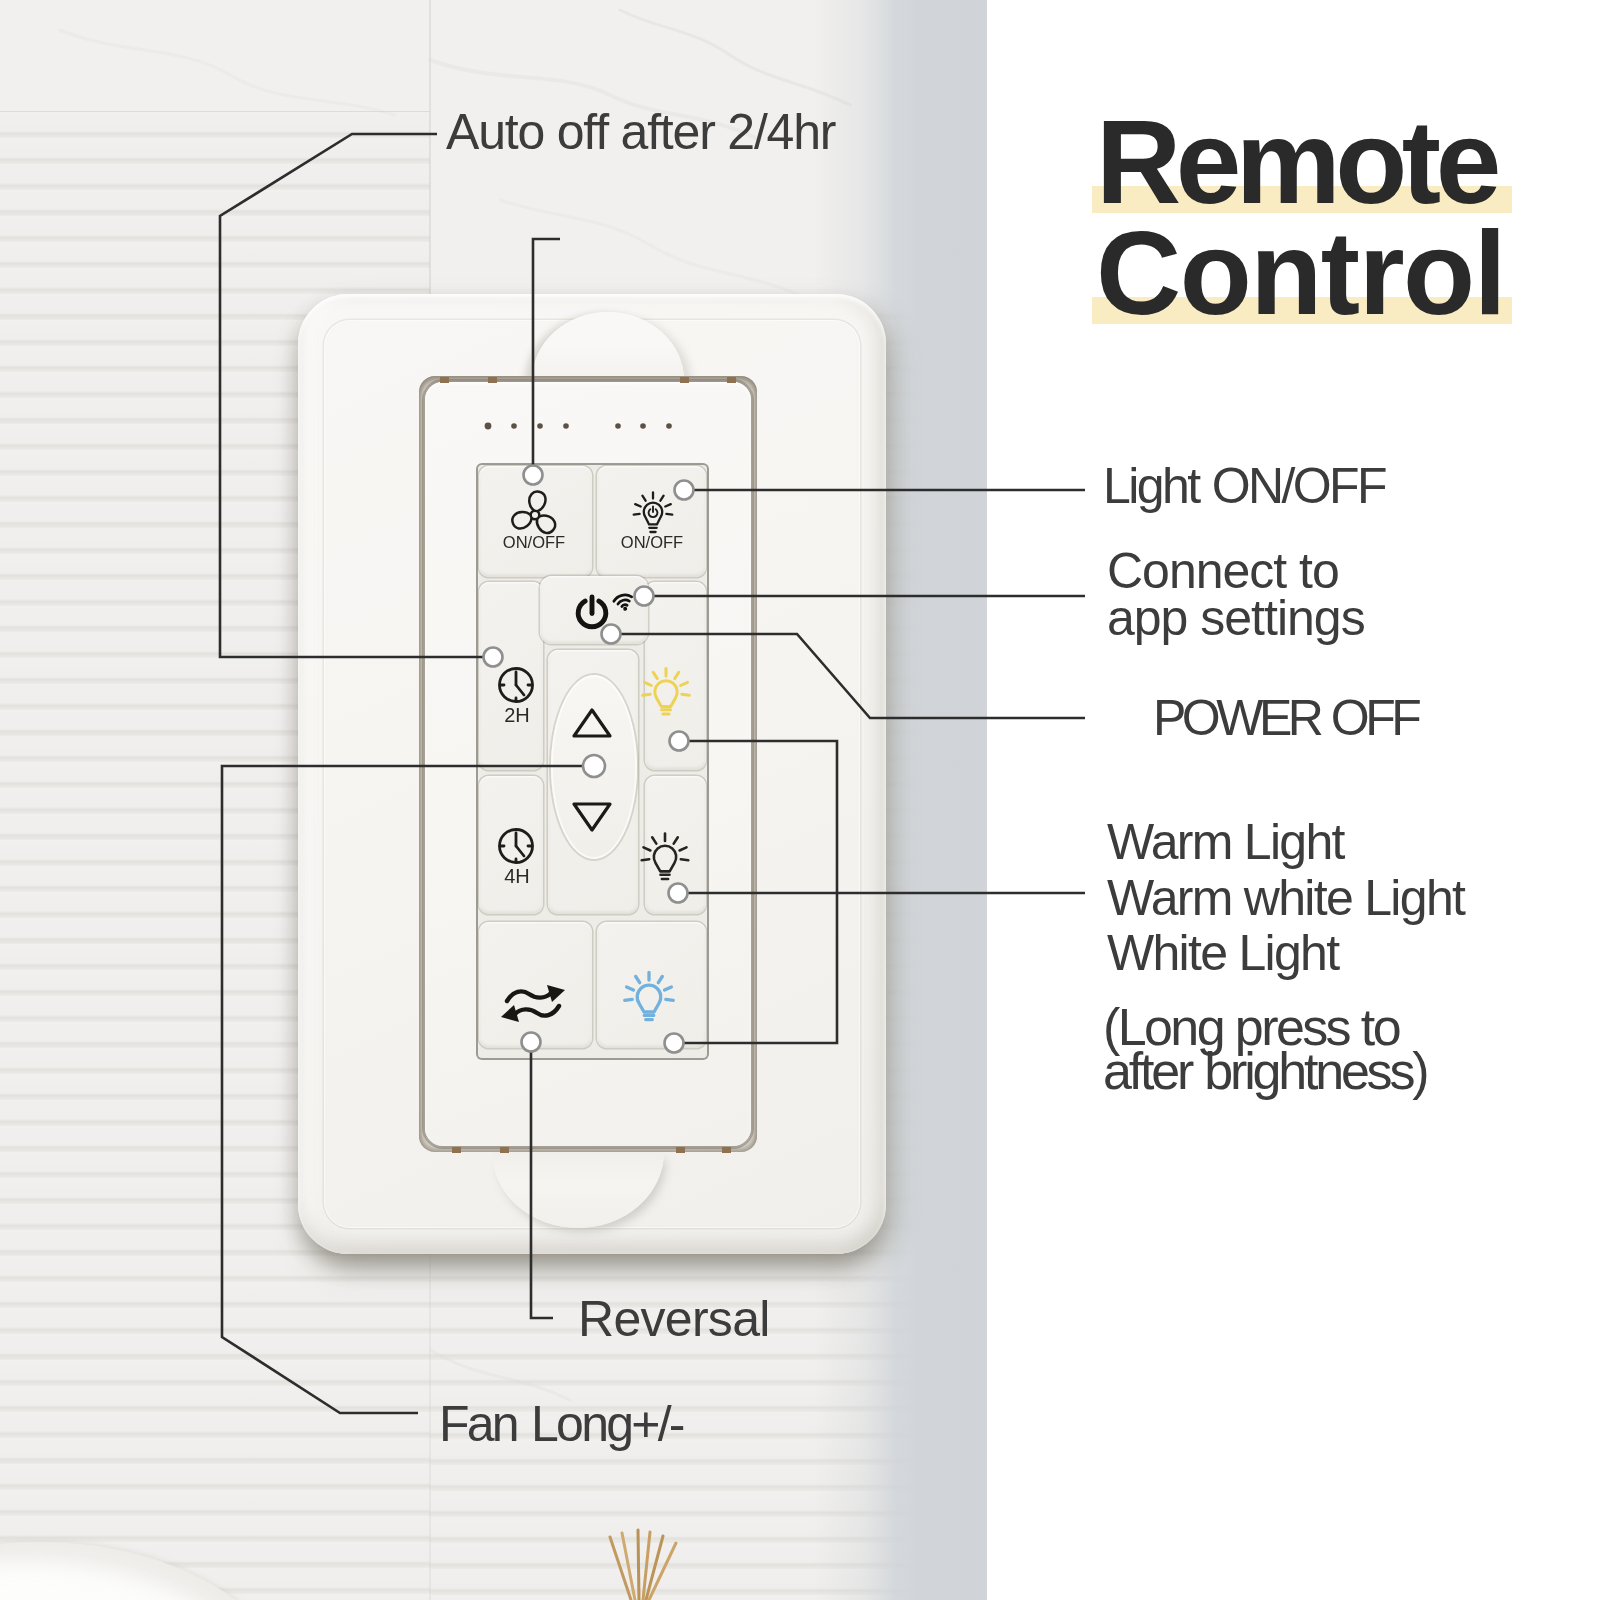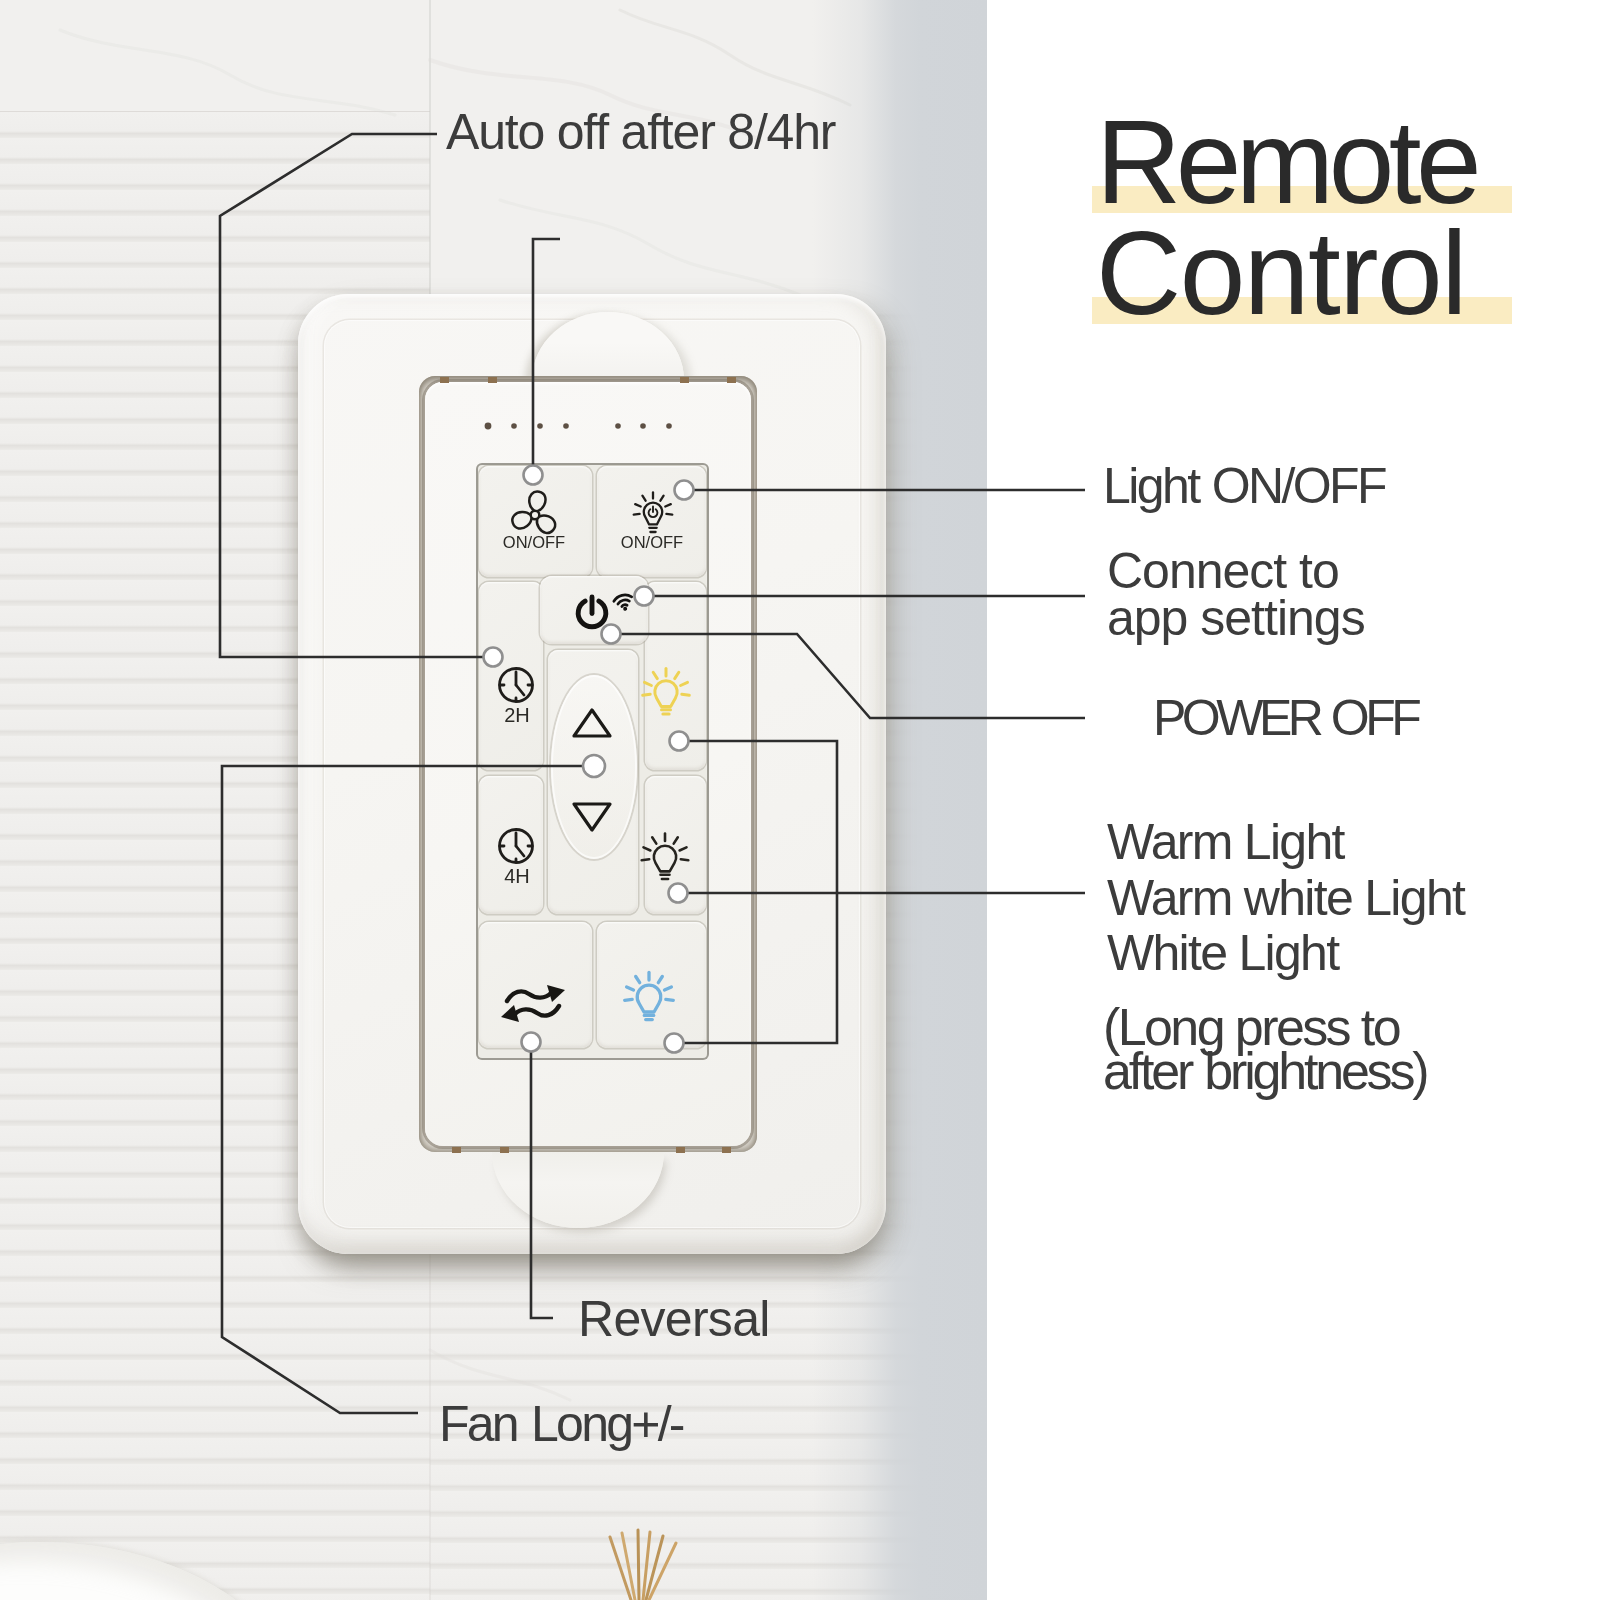--- a/index.html
+++ b/index.html
@@ -46,21 +46,21 @@
   background:#edece6;border:2px solid rgba(78,74,64,.5);box-sizing:border-box}
 .btn{position:absolute;border-radius:10px;background:linear-gradient(145deg,#f3f2ee 0%,#efeee9 100%);
   box-shadow:0 0 0 1.5px rgba(152,147,134,.36),inset 0 1px 2px rgba(255,255,255,.85),inset 0 -2px 3px rgba(180,175,161,.26)}
 #oval{position:absolute;border-radius:50%;
   box-shadow:0 0 0 2px rgba(172,166,152,.38),inset 0 0 0 2px rgba(255,255,255,.65);
   background:linear-gradient(to bottom,rgba(252,251,249,.55),rgba(240,238,232,.35))}
 
 .lbl{position:absolute;color:#3c3c3c;font-size:50px;line-height:56px;white-space:nowrap}
 .sm{font-size:52px}
 #title{position:absolute;left:1096px;top:107px;font-size:118px;line-height:110.5px;
-  font-weight:normal;color:#2a2a2a;z-index:2}
+  font-weight:bold;color:#2a2a2a;z-index:2}
 #title .l1{letter-spacing:-5.5px}
 #title .l2{letter-spacing:-1.5px}
 .hl{position:absolute;left:1092px;width:420px;height:27px;background:#faecc2;z-index:1}
 #svg-over{position:absolute;left:0;top:0;z-index:10}
 </style>
 </head>
 <body>
 <div id="page">
   <div id="photo">
     <div id="marble-tl"></div>
@@ -264,21 +264,21 @@
       <circle cx="611" cy="634" r="9.5"></circle>
       <circle cx="493" cy="657" r="9.5"></circle>
       <circle cx="594" cy="766" r="11"></circle>
       <circle cx="679" cy="741" r="9.5"></circle>
       <circle cx="678" cy="893" r="9.5"></circle>
       <circle cx="531" cy="1042" r="9.5"></circle>
       <circle cx="674" cy="1043" r="9.5"></circle>
     </g>
   </svg>
 
-  <div class="lbl" style="left:446px;top:104px;letter-spacing:-1.2px">Auto off after 8/4hr</div>
+  <div class="lbl" style="left:446px;top:104px;letter-spacing:-1.2px">Auto off after 2/4hr</div>
   <div class="lbl" style="left:1103px;top:458px;letter-spacing:-2.6px;word-spacing:2px">Light ON/OFF</div>
   <div class="lbl" style="left:1107px;top:548px;line-height:47px;letter-spacing:-1px">Connect to<br>app settings</div>
   <div class="lbl" style="left:1153px;top:690px;letter-spacing:-4.5px;word-spacing:2px">POWER OFF</div>
   <div class="lbl" style="left:1107px;top:815px;line-height:55.5px;letter-spacing:-1.7px">Warm Light<br>Warm white Light<br>White Light</div>
   <div class="lbl sm" style="left:1103px;top:1005px;line-height:44px"><span style="letter-spacing:-2.6px">(Long press to</span><br><span style="letter-spacing:-3.2px;word-spacing:2px">after brightness)</span></div>
   <div class="lbl" style="left:578px;top:1291px;letter-spacing:-0.7px">Reversal</div>
   <div class="lbl" style="left:439px;top:1396px;letter-spacing:-2.75px;word-spacing:3px">Fan Long+/-</div>
 
   <div class="hl" style="top:186px"></div>
   <div class="hl" style="top:297px"></div>

